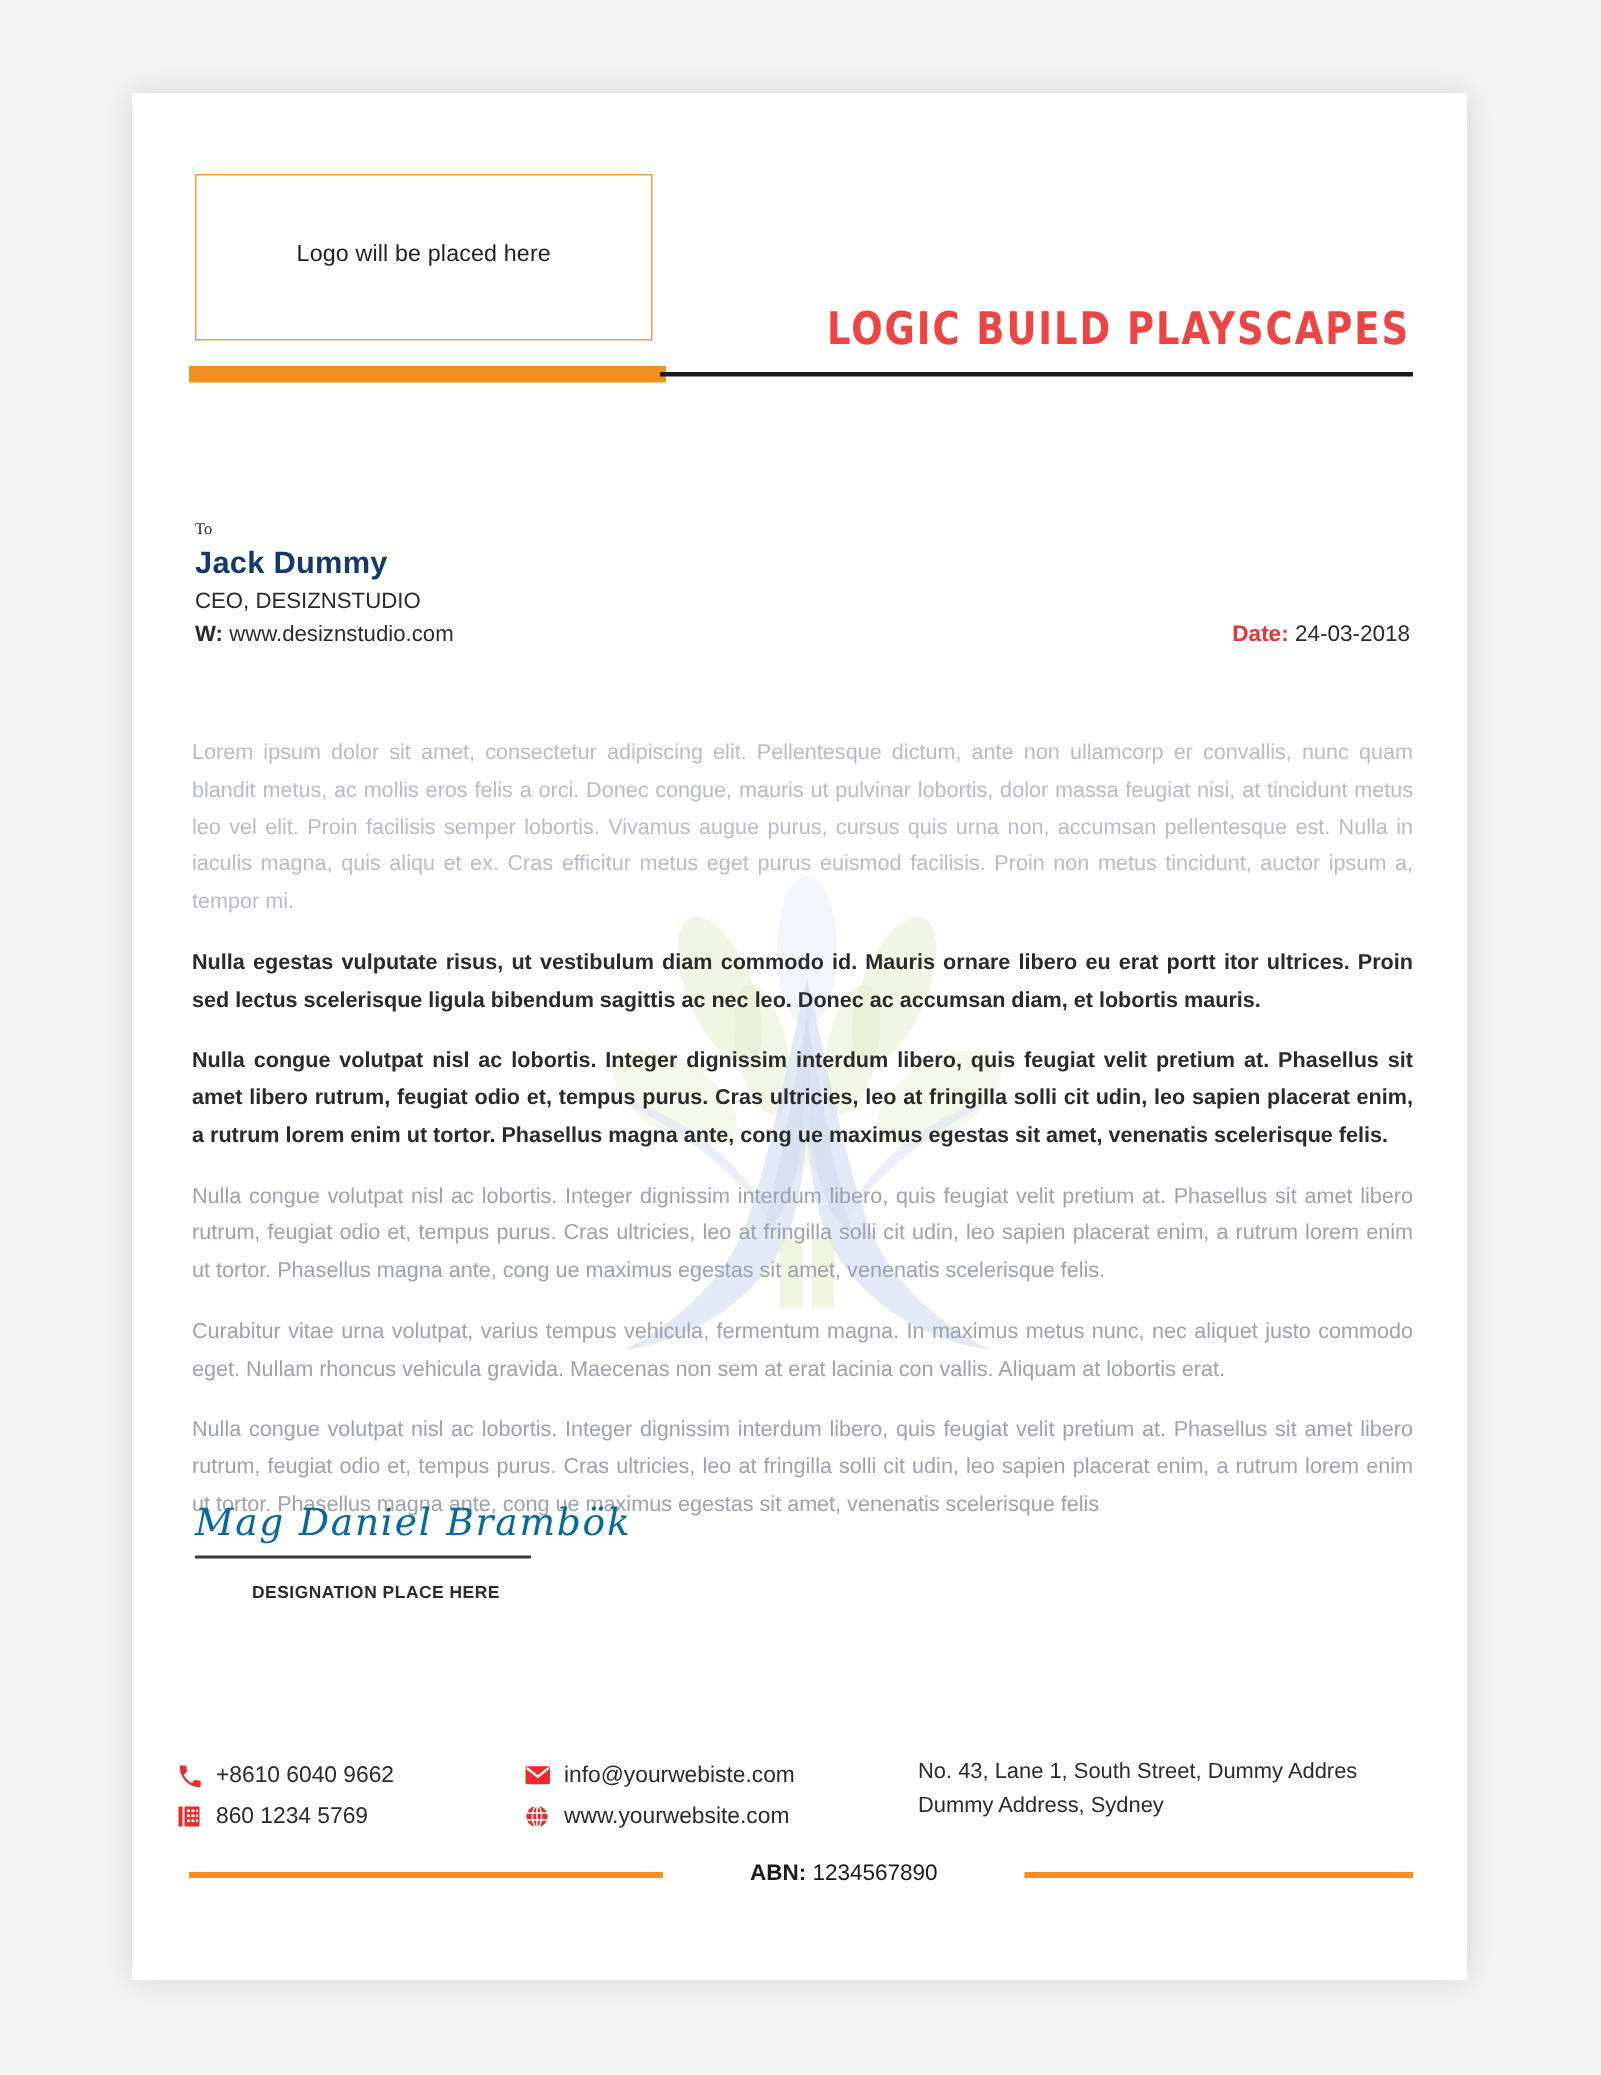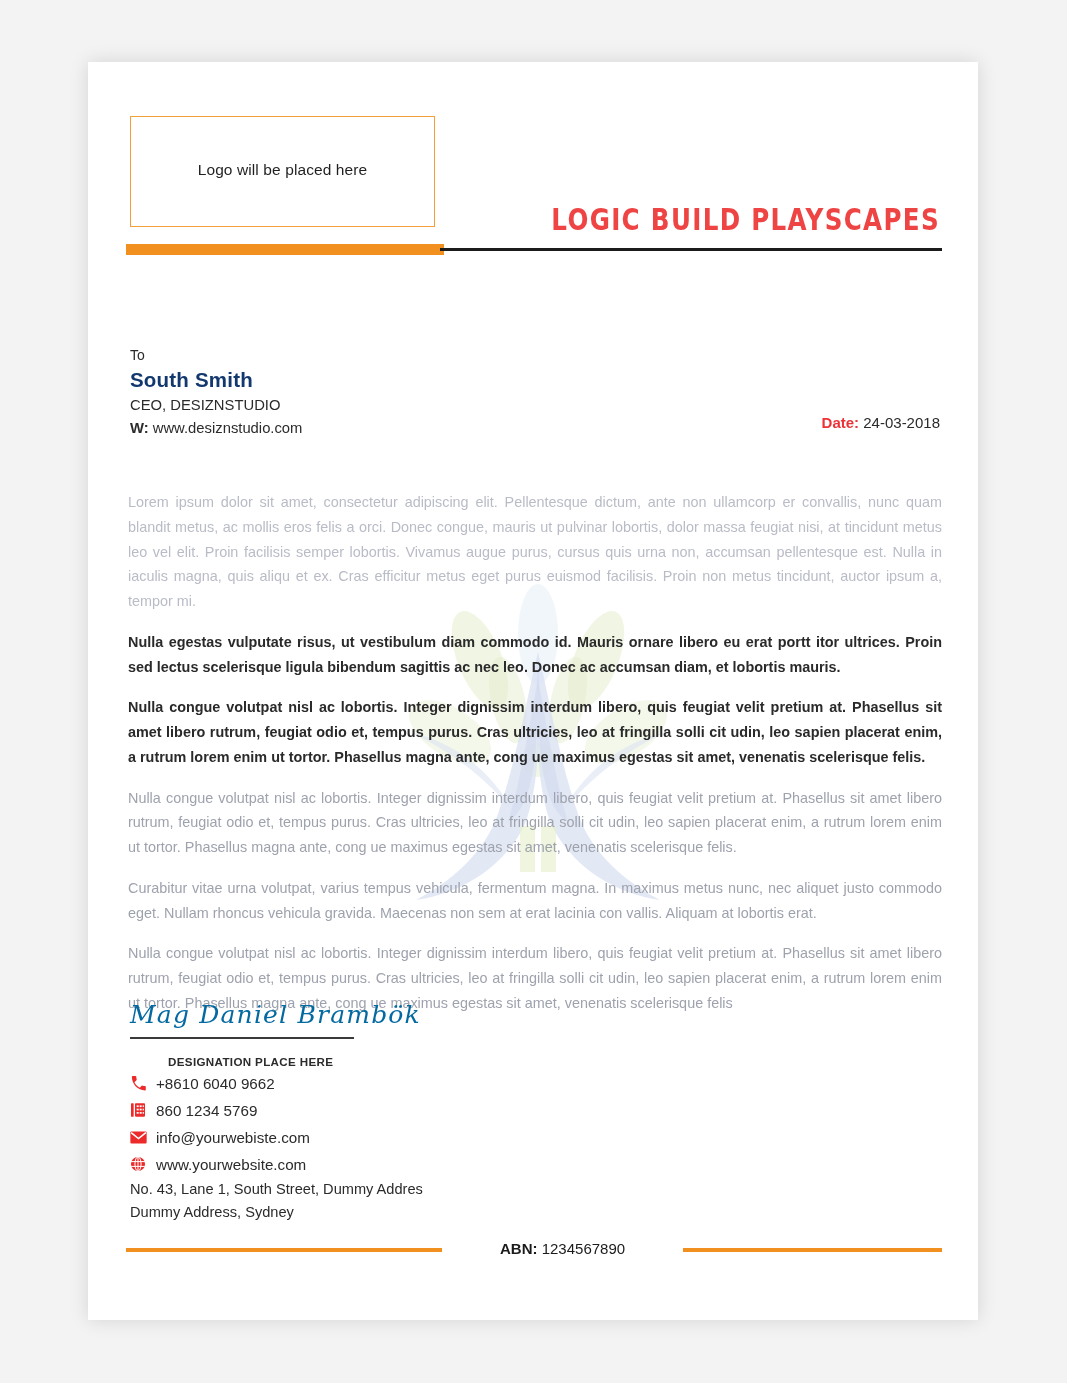--- a/index.html
+++ b/index.html
@@ -101,23 +101,24 @@
   }
 
   
   .recipient {
     position: absolute;
     left: 42px;
     top: 283px;
     z-index: 2;
   }
   .recipient .to {
-    font-size: 14px;
+    font-size: 11px;
     color: #2b2b2b;
     line-height: 1.5;
+    font-family: Liberation Serif, serif;
   }
   .recipient .name {
     font-size: 20.5px;
     font-weight: 700;
     color: #13386e;
     line-height: 1.38;
     letter-spacing: .2px;
   }
   .recipient .role,
   .recipient .web {
@@ -192,25 +193,24 @@
   
   .footer {
     position: absolute;
     left: 0;
     right: 0;
     bottom: 40px;
     z-index: 2;
   }
   .footer-cols {
     position: absolute;
-    left: 42px;
+    left: 30px;
     bottom: 56px;
     width: 816px;
     display: flex;
-    flex-direction: column;
   }
   .fcol-a { width: 232px; }
   .fcol-b { width: 262px; }
   .fcol-c { flex: 1; }
 
   .frow {
     display: flex;
     align-items: center;
     height: 27px;
     font-size: 15.2px;
@@ -293,21 +293,21 @@
       <div class="logo-box-label">Logo will be placed here</div>
     </div>
 
     <div class="brand">LOGIC BUILD PLAYSCAPES</div>
 
     <div class="rule-orange"></div>
     <div class="rule-black"></div>
 
     <div class="recipient">
       <div class="to">To</div>
-      <div class="name">South Smith</div>
+      <div class="name">Jack Dummy</div>
       <div class="role">CEO, DESIZNSTUDIO</div>
       <div class="web"><b>W:</b><span> www.desiznstudio.com</span></div>
     </div>
 
     <div class="date-line">
       <span class="lbl">Date:</span><span> 24-03-2018</span>
     </div>
 
     <div class="body-copy">
       <p class="light">Lorem ipsum dolor sit amet, consectetur adipiscing elit. Pellentesque dictum, ante non ullamcorp er convallis, nunc quam blandit metus, ac mollis eros felis a orci. Donec congue, mauris ut pulvinar lobortis, dolor massa feugiat nisi, at tincidunt metus leo vel elit. Proin facilisis semper lobortis. Vivamus augue purus, cursus quis urna non, accumsan pellentesque est. Nulla in iaculis magna, quis aliqu et ex. Cras efficitur metus eget purus euismod facilisis. Proin non metus tincidunt, auctor ipsum a, tempor mi.</p>

